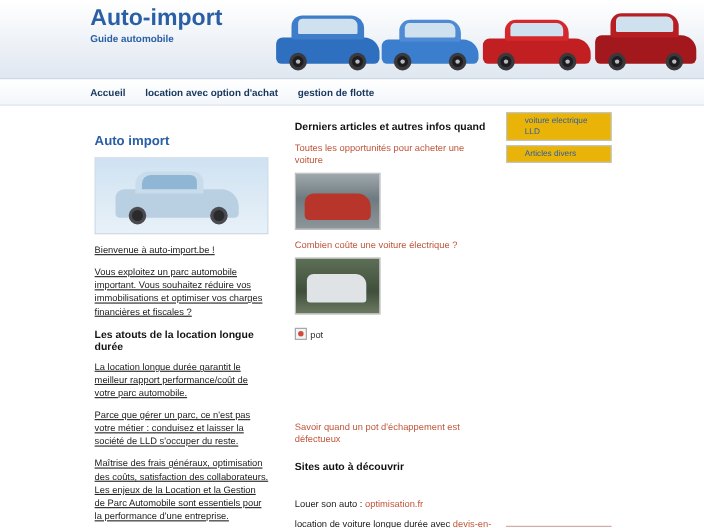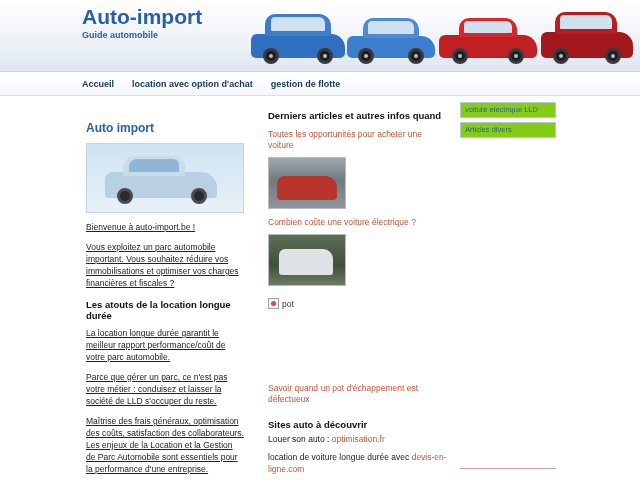--- a/index.html
+++ b/index.html
@@ -244,35 +244,35 @@
     content: "";
     position: absolute; left: 2px; top: 2px;
     width: 5px; height: 5px;
     background: #d24a3d;
     border-radius: 50%;
   }
   h3.sites {
     font-size: 9.5px;
     color: #111;
     font-weight: bold;
-    margin: 14px 0 3px 0;
+    margin: 14px 0 22px 0;
   }
   p.site-line {
     font-size: 8.5px;
     color: #222;
     line-height: 12px;
     margin: 0 0 6px 0;
   }
   
   .rbox {
     border: 1px solid #b9c6d4;
-    background: #84cc16;
+    background: #eab308;
     font-size: 7.5px;
     color: #2a5fa5;
-    padding: 2px 4px;
+    padding: 2px 16px;
     margin-bottom: 4px;
     line-height: 10px;
   }
   .rrule {
     border-top: 1px solid #c9a79a;
     margin-top: 330px;
     width: 96px;
   }
 </style>
 </head>

